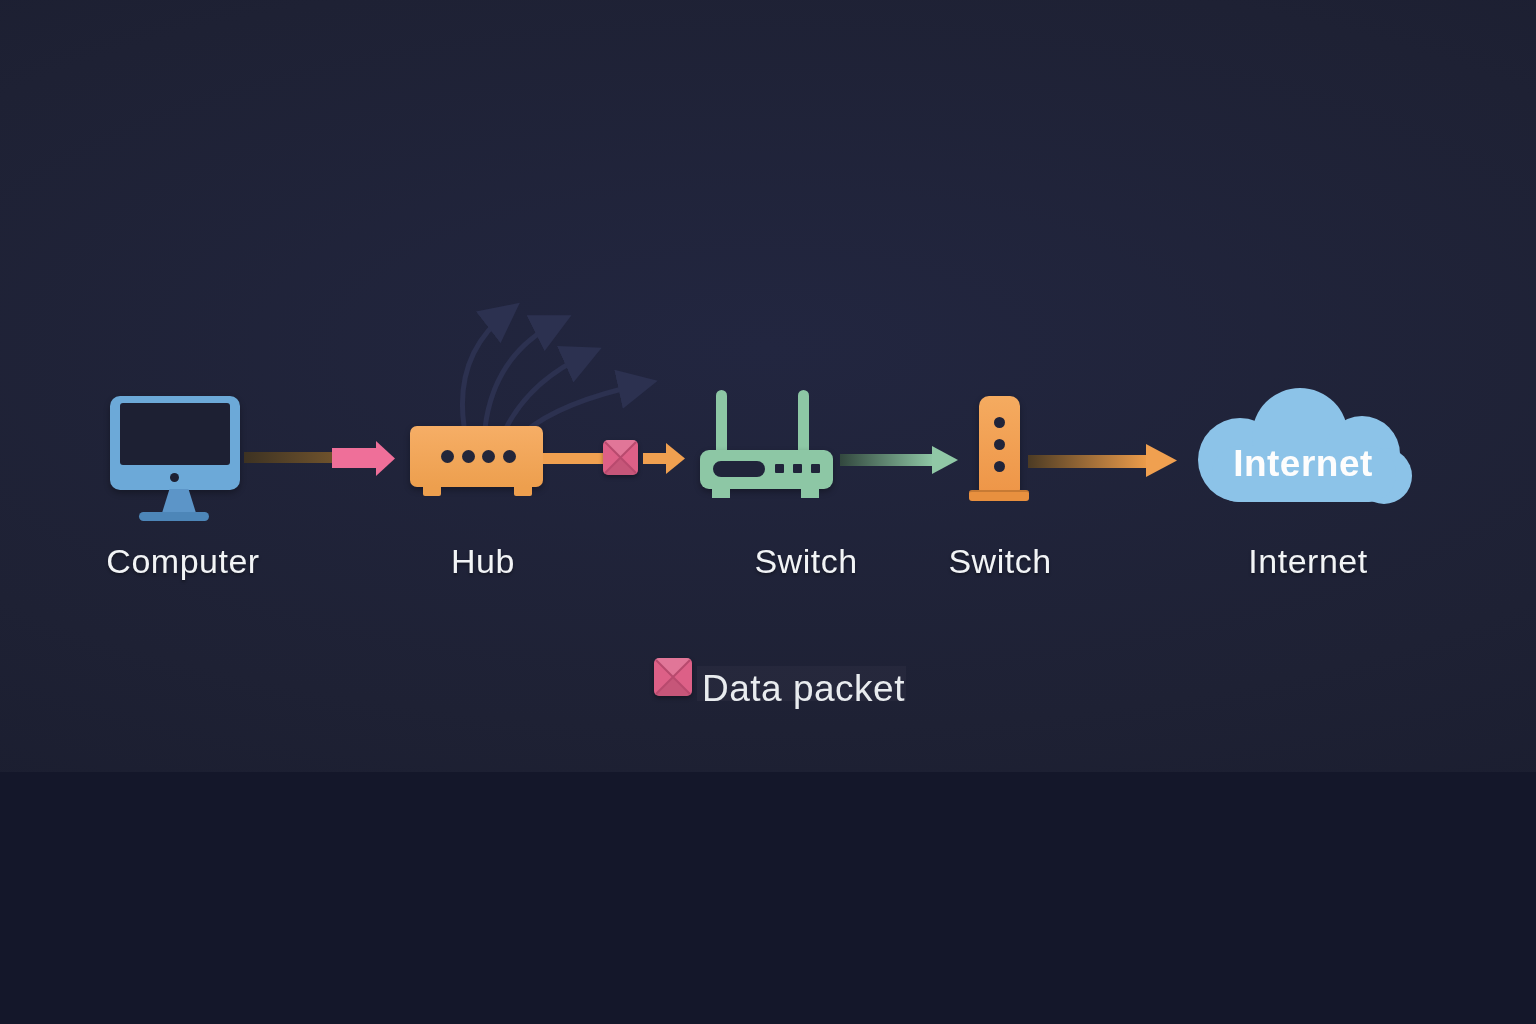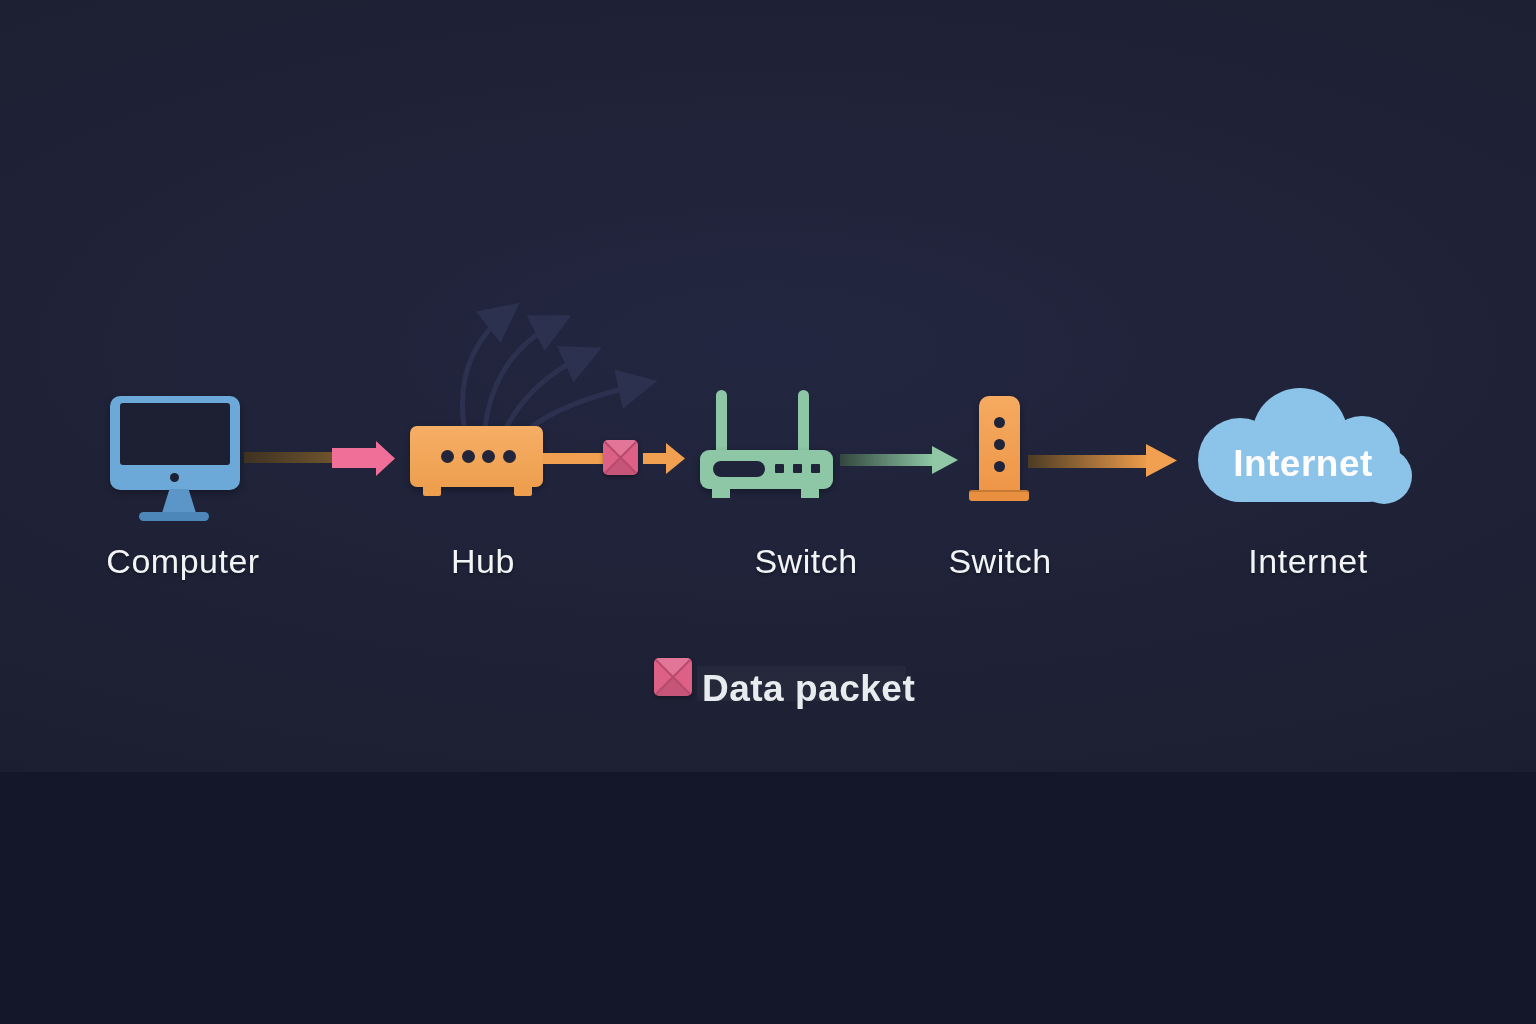--- a/index.html
+++ b/index.html
@@ -36,21 +36,21 @@
   .rt-dot{position:absolute;left:15px;width:11px;height:11px;border-radius:50%;background:#20243a;}
   .rt-base{left:969px;top:490px;width:60px;height:11px;border-radius:3px;background:#e8903f;border-top:2px solid #c77a34;box-sizing:border-box;}
   
   .shaft{position:absolute;}
   .head{position:absolute;clip-path:polygon(0 0,100% 50%,0 100%);}
   
   .packet{position:absolute;background:#dd6087;border-radius:5px;box-shadow:0 2px 4px rgba(0,0,0,.35);overflow:hidden;}
   .packet svg{display:block;}
   
   .legend-backdrop{left:697px;top:666px;width:209px;height:35px;background:rgba(255,255,255,.03);}
-  .legend-label{left:702px;top:668px;color:#e9ecef;font-size:37px;font-weight:700;letter-spacing:.5px;}
+  .legend-label{left:702px;top:668px;color:#e9ecef;font-size:37px;font-weight:400;letter-spacing:.5px;}
   
   .cloud-text{left:1190px;top:443px;width:226px;text-align:center;color:#fdfdfd;font-size:37px;font-weight:bold;letter-spacing:.5px;}
 </style>
 </head>
 <body>
 
 <div class="stage">
 
   <svg class="abs" style="left:428px;top:296px;" width="240" height="138" viewBox="0 0 240 138">
     <defs>

